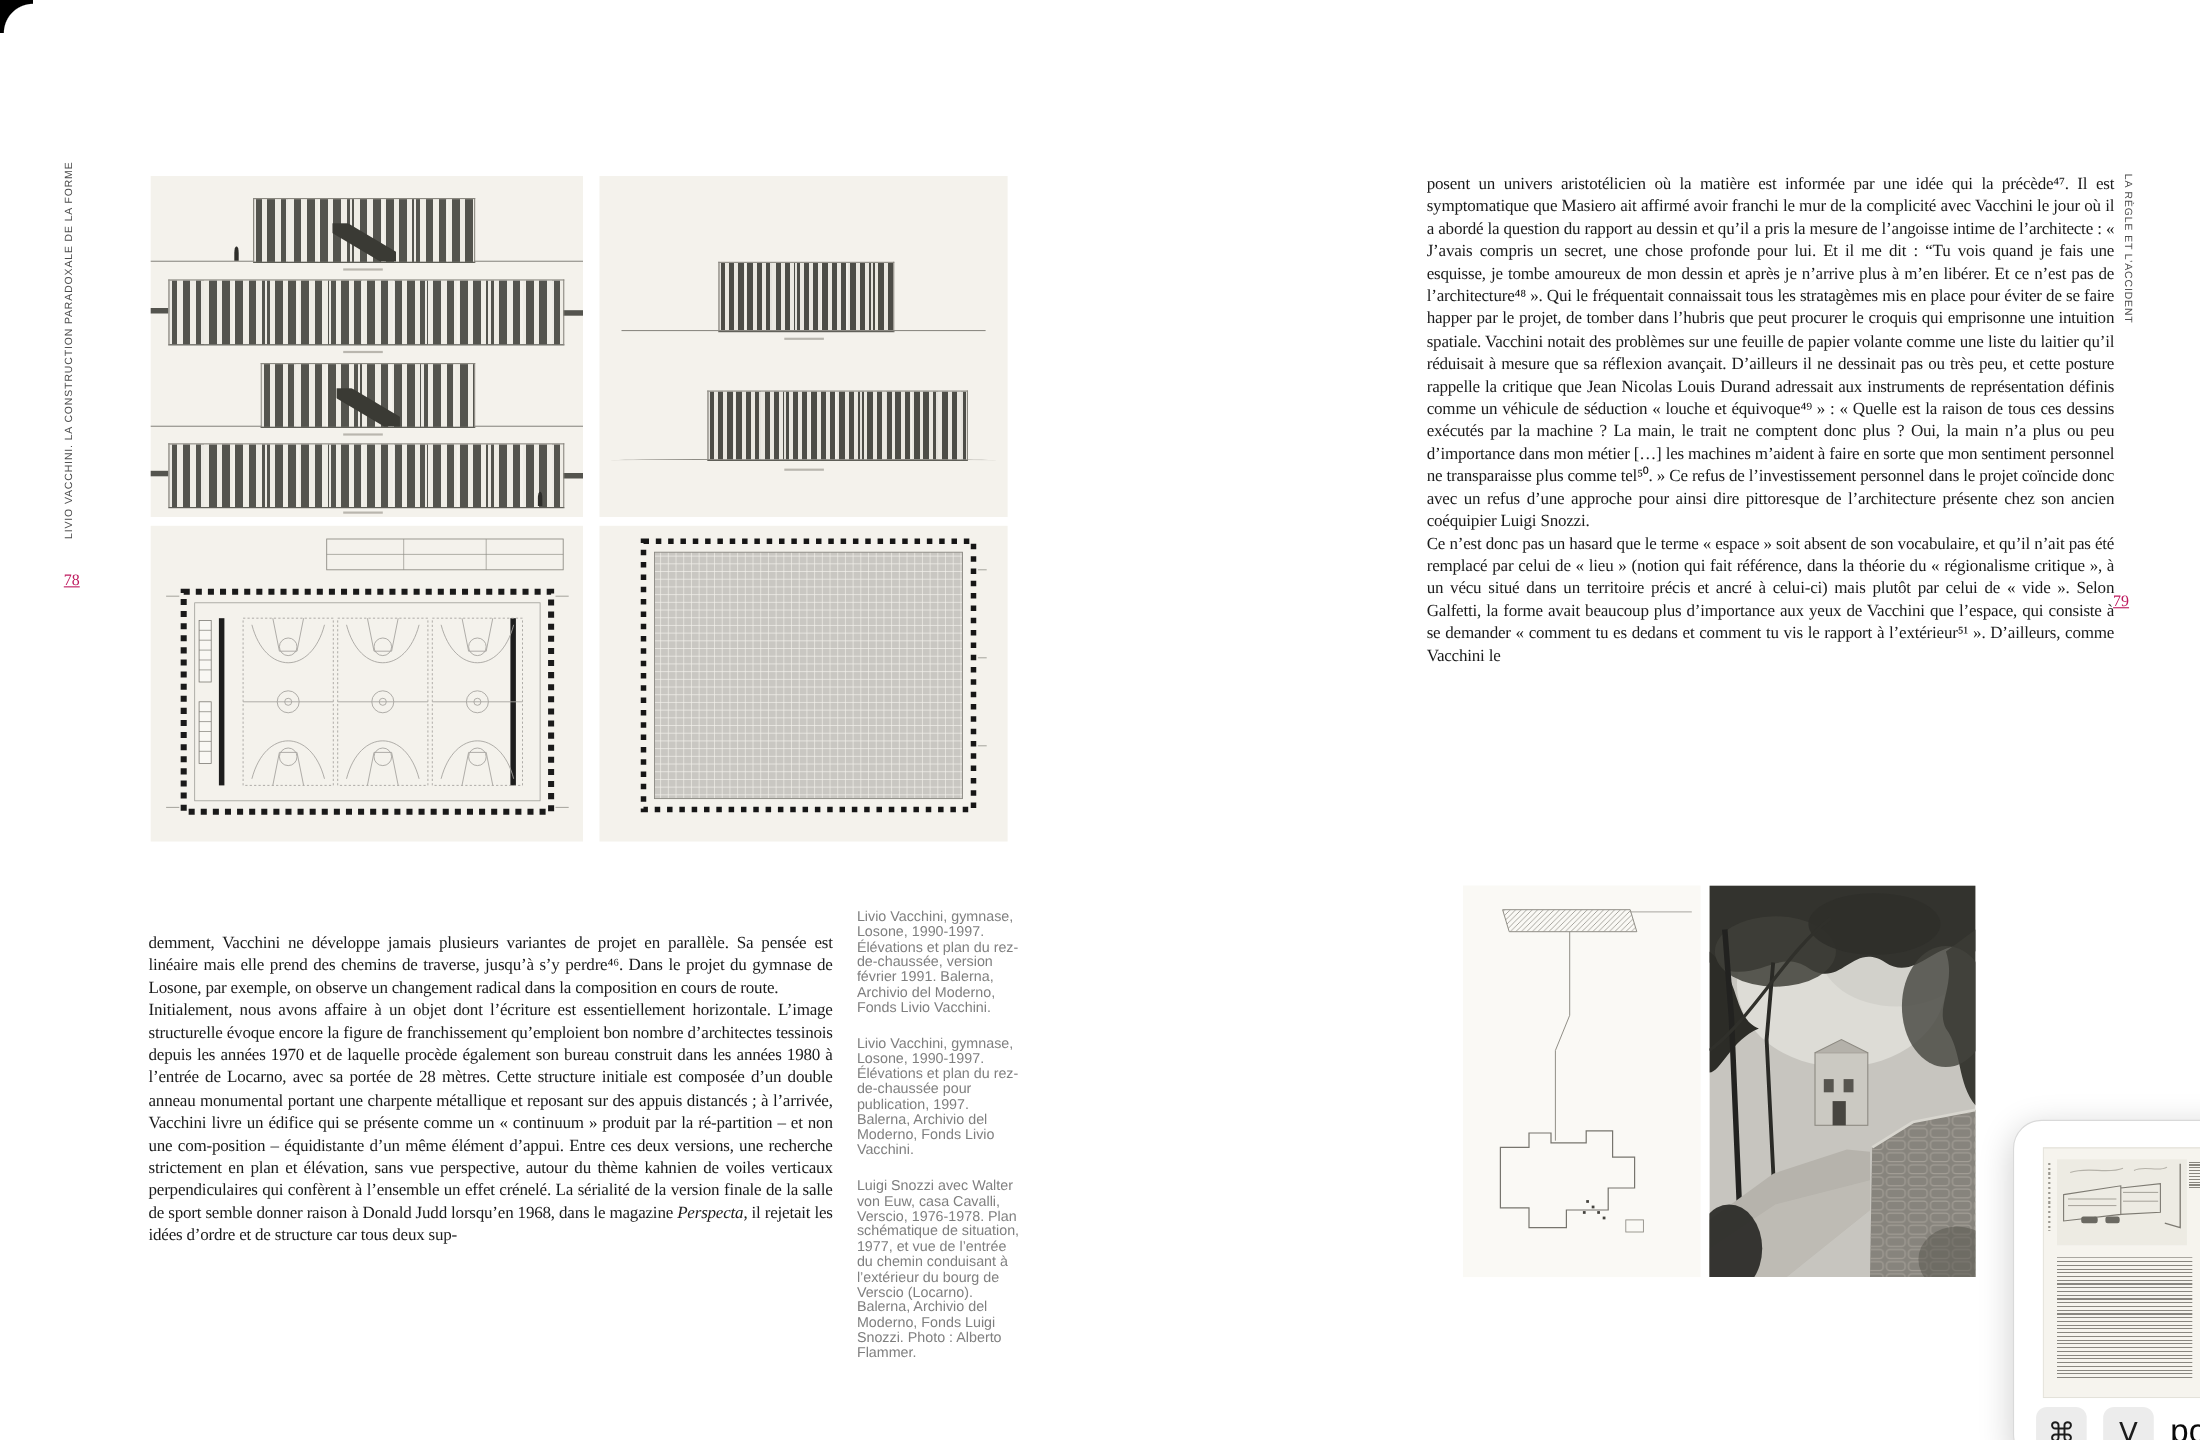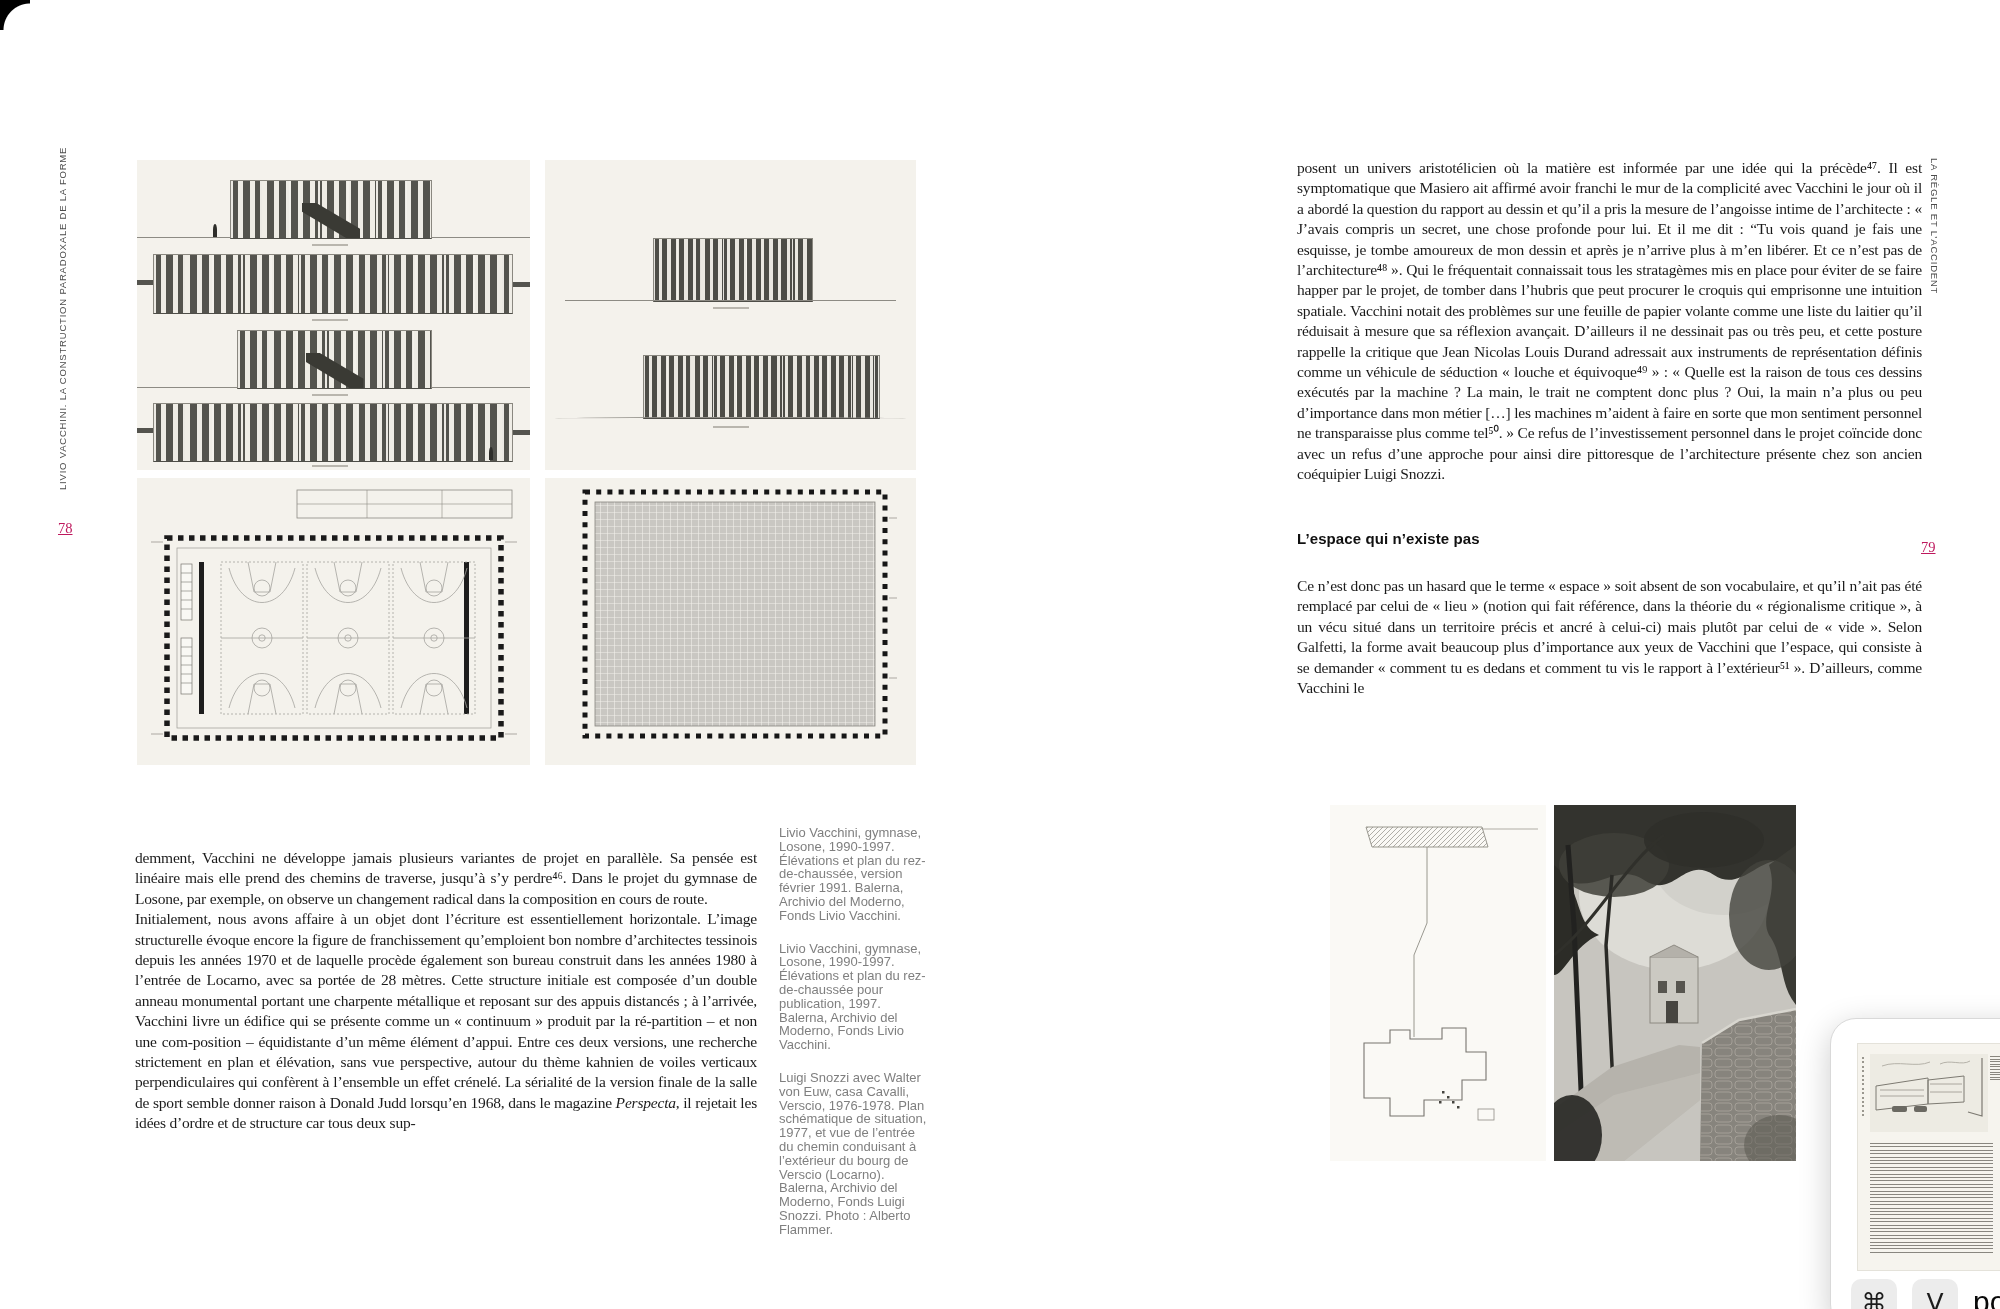--- a/index.html
+++ b/index.html
@@ -192,21 +192,20 @@
     <p class="caption">Livio Vacchini, gymnase, Losone, 1990-1997. Élévations et plan du rez-de-chaussée, version février 1991. Balerna, Archivio del Moderno, Fonds Livio Vacchini.</p>
     <p class="caption">Livio Vacchini, gymnase, Losone, 1990-1997. Élévations et plan du rez-de-chaussée pour publication, 1997. Balerna, Archivio del Moderno, Fonds Livio Vacchini.</p>
     <p class="caption">Luigi Snozzi avec Walter von Euw, casa Cavalli, Verscio, 1976-1978. Plan schématique de situation, 1977, et vue de l’entrée du chemin conduisant à l’extérieur du bourg de Verscio (Locarno). Balerna, Archivio del Moderno, Fonds Luigi Snozzi. Photo : Alberto Flammer.</p>
   </div>
 
   <div class="vert vert-right">LA RÈGLE ET L’ACCIDENT</div>
   <div class="folio folio-right">79</div>
 
   <div class="bodycol right-body">
     <p>posent un univers aristotélicien où la matière est informée par une idée qui la précède⁴⁷. Il est symptomatique que Masiero ait affirmé avoir franchi le mur de la complicité avec Vacchini le jour où il a abordé la question du rapport au dessin et qu’il a pris la mesure de l’angoisse intime de l’architecte : « J’avais compris un secret, une chose profonde pour lui. Et il me dit : “Tu vois quand je fais une esquisse, je tombe amoureux de mon dessin et après je n’arrive plus à m’en libérer. Et ce n’est pas de l’architecture⁴⁸ ». Qui le fréquentait connaissait tous les stratagèmes mis en place pour éviter de se faire happer par le projet, de tomber dans l’hubris que peut procurer le croquis qui emprisonne une intuition spatiale. Vacchini notait des problèmes sur une feuille de papier volante comme une liste du laitier qu’il réduisait à mesure que sa réflexion avançait. D’ailleurs il ne dessinait pas ou très peu, et cette posture rappelle la critique que Jean Nicolas Louis Durand adressait aux instruments de représentation définis comme un véhicule de séduction « louche et équivoque⁴⁹ » : « Quelle est la raison de tous ces dessins exécutés par la machine ? La main, le trait ne comptent donc plus ? Oui, la main n’a plus ou peu d’importance dans mon métier […] les machines m’aident à faire en sorte que mon sentiment personnel ne transparaisse plus comme tel⁵⁰. » Ce refus de l’investissement personnel dans le projet coïncide donc avec un refus d’une approche pour ainsi dire pittoresque de l’architecture présente chez son ancien coéquipier Luigi Snozzi.</p>
-    <p class="section-head">L’espace qui n’existe pas</p>
     <p>Ce n’est donc pas un hasard que le terme « espace » soit absent de son vocabulaire, et qu’il n’ait pas été remplacé par celui de « lieu » (notion qui fait référence, dans la théorie du « régionalisme critique », à un vécu situé dans un territoire précis et ancré à celui-ci) mais plutôt par celui de « vide ». Selon Galfetti, la forme avait beaucoup plus d’importance aux yeux de Vacchini que l’espace, qui consiste à se demander « comment tu es dedans et comment tu vis le rapport à l’extérieur⁵¹ ». D’ailleurs, comme Vacchini le</p>
   </div>
 
   <div class="fig fig-plan">
     <svg viewBox="0 0 216 356">
       <defs>
         <pattern id="sz-hatch" width="5" height="5" patternUnits="userSpaceOnUse">
           <path d="M0,5 L5,0" stroke="#8f8d85" stroke-width="0.7"></path>
         </pattern>
       </defs>

